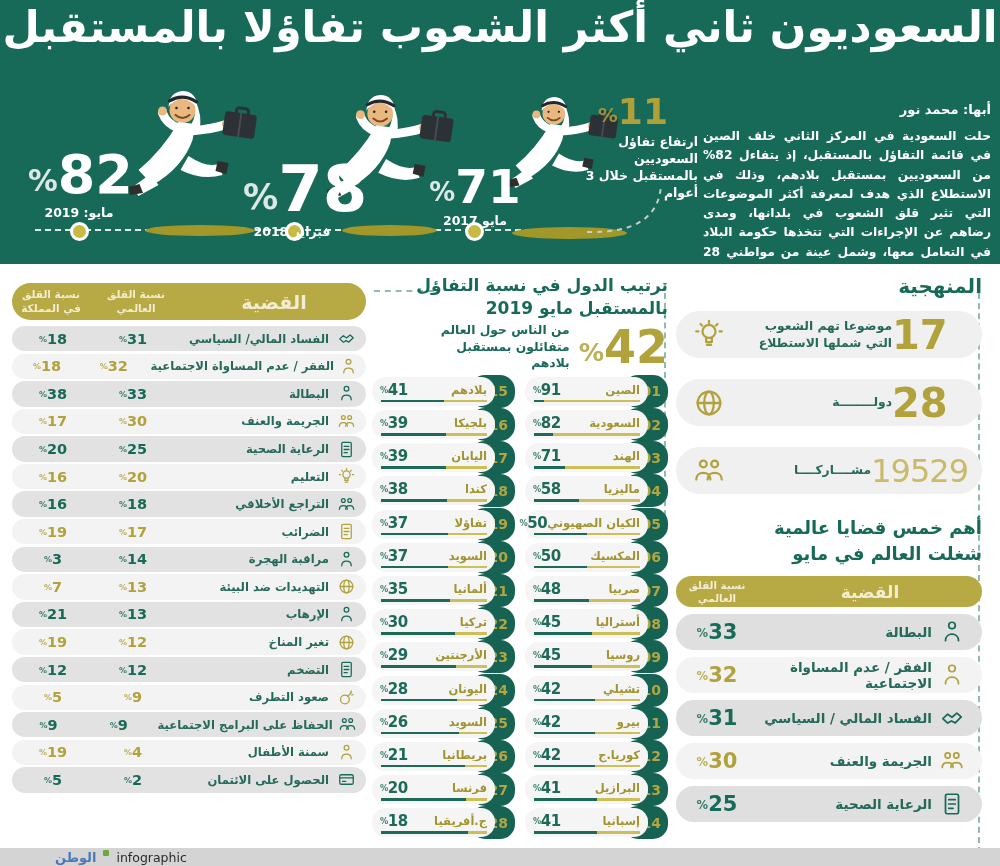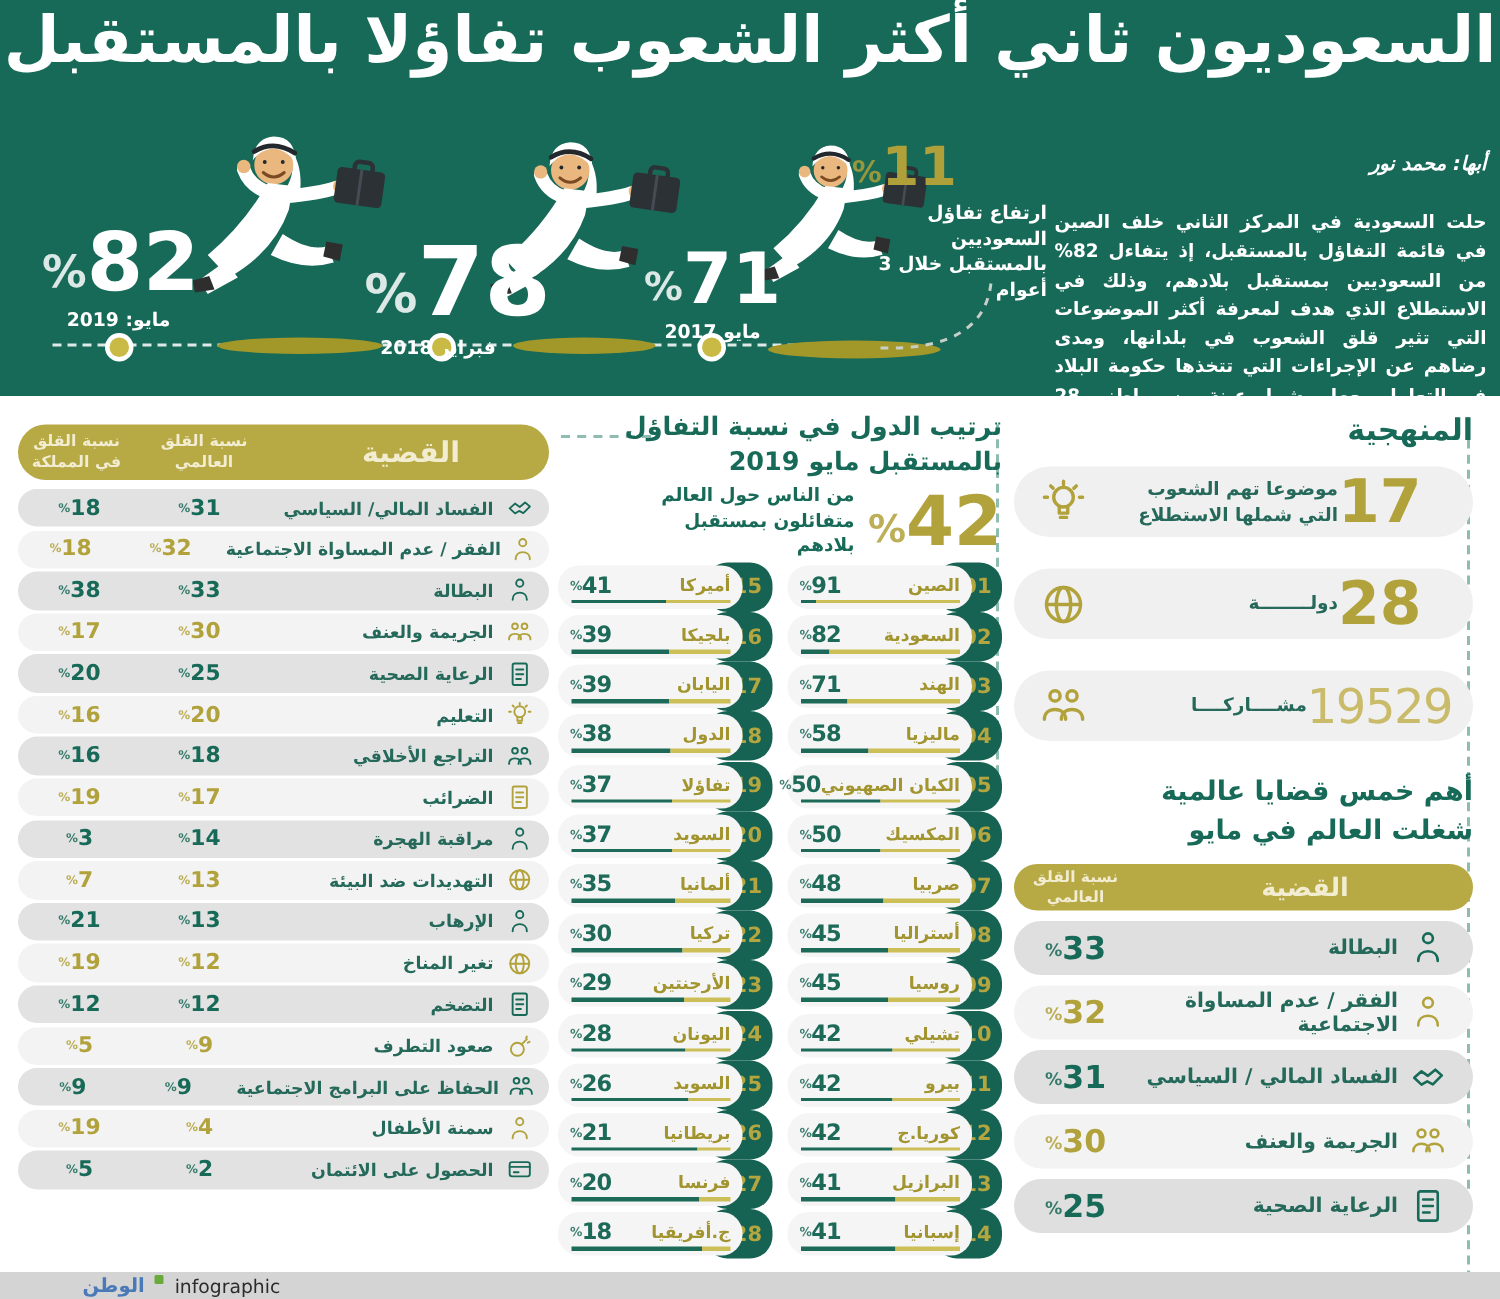--- a/index.html
+++ b/index.html
@@ -10,25 +10,25 @@
   .main-title{position:absolute;top:2px;left:0;right:0;text-align:center;color:#fff;
               font-size:43px;font-weight:800;direction:rtl;letter-spacing:-1px;}
   .tl-dashline{position:absolute;left:35px;top:229px;width:556px;border-top:2px dashed rgba(255,255,255,.85);}
   .tl-dot{position:absolute;width:13px;height:13px;border-radius:50%;background:#c9ba45;border:3px solid #fff;}
   .shadow{position:absolute;background:#a29729;border-radius:50%;}
   .tl-item{position:absolute;text-align:center;color:#fff;direction:rtl;}
   .tl-val{font-weight:800;line-height:1;display:block;direction:ltr;}
   .tl-date{font-size:12.5px;font-weight:700;display:block;margin-top:3px;}
   .fig{position:absolute;}
   .increase{position:absolute;left:568px;top:94px;width:130px;direction:rtl;text-align:right;}
-  .increase .inc-val{display:block;font-size:36px;font-weight:800;color:#b0a039;line-height:1;direction:ltr;text-align:left;}
+  .increase .inc-val{display:block;font-size:36px;font-weight:800;color:#b0a039;line-height:1;direction:ltr;text-align:center;}
   .increase .inc-label{display:block;margin-top:4px;font-size:12.5px;font-weight:700;color:#fff;line-height:1.35;}
   .curve{position:absolute;left:585px;top:182px;}
   .header-text{position:absolute;left:703px;top:102px;width:288px;direction:rtl;color:#fff;}
-  .byline{font-size:13px;font-weight:700;margin-bottom:22px;text-align:right;font-style:italic;}
+  .byline{font-size:13px;font-weight:700;margin-bottom:10px;text-align:right;}
   .paragraph{font-size:12.3px;font-weight:700;line-height:1.57;text-align:justify;text-align-last:right;}
   
   .sec-title{font-size:17px;font-weight:800;color:#186a58;direction:rtl;text-align:right;line-height:1.38;}
   .sgn{font-size:55%;font-weight:700;opacity:.85;vertical-align:2px;}
   .dash{position:absolute;}
   .dash-v{border-left:2px dashed #8fbcb1;width:0;}
   .dash-h{border-top:2px dashed #8fbcb1;height:0;}
   
   .col-left{position:absolute;left:12px;top:274px;width:354px;}
   .tbl-head{margin-top:9px;height:37px;background:#b7a944;border-radius:19px;display:flex;
@@ -622,21 +622,21 @@
        </div>
      </div>
    </div>
         </div>
       <div class="rank-col" id="rank-col-b">
           <div class="rk-row">
      <div class="rk-tab">
        <span class="rk-num">15</span>
      </div>
      <div class="rk-pill">
-       <span class="rk-name">أميركا</span>
+       <span class="rk-name">بلادهم</span>
        <span class="rk-val"><span class="sgn">%</span>41</span>
        <div class="rk-bar">
          <span class="bar-teal" style="width:59%"></span>
                 <span class="bar-gold" style="width:41%"></span>
        </div>
      </div>
    </div>
           <div class="rk-row">
      <div class="rk-tab">
        <span class="rk-num">16</span>
@@ -661,21 +661,21 @@
          <span class="bar-teal" style="width:61%"></span>
                 <span class="bar-gold" style="width:39%"></span>
        </div>
      </div>
    </div>
           <div class="rk-row">
      <div class="rk-tab">
        <span class="rk-num">18</span>
      </div>
      <div class="rk-pill">
-       <span class="rk-name">الدول</span>
+       <span class="rk-name">كندا</span>
        <span class="rk-val"><span class="sgn">%</span>38</span>
        <div class="rk-bar">
          <span class="bar-teal" style="width:62%"></span>
                 <span class="bar-gold" style="width:38%"></span>
        </div>
      </div>
    </div>
           <div class="rk-row">
      <div class="rk-tab">
        <span class="rk-num">19</span>

